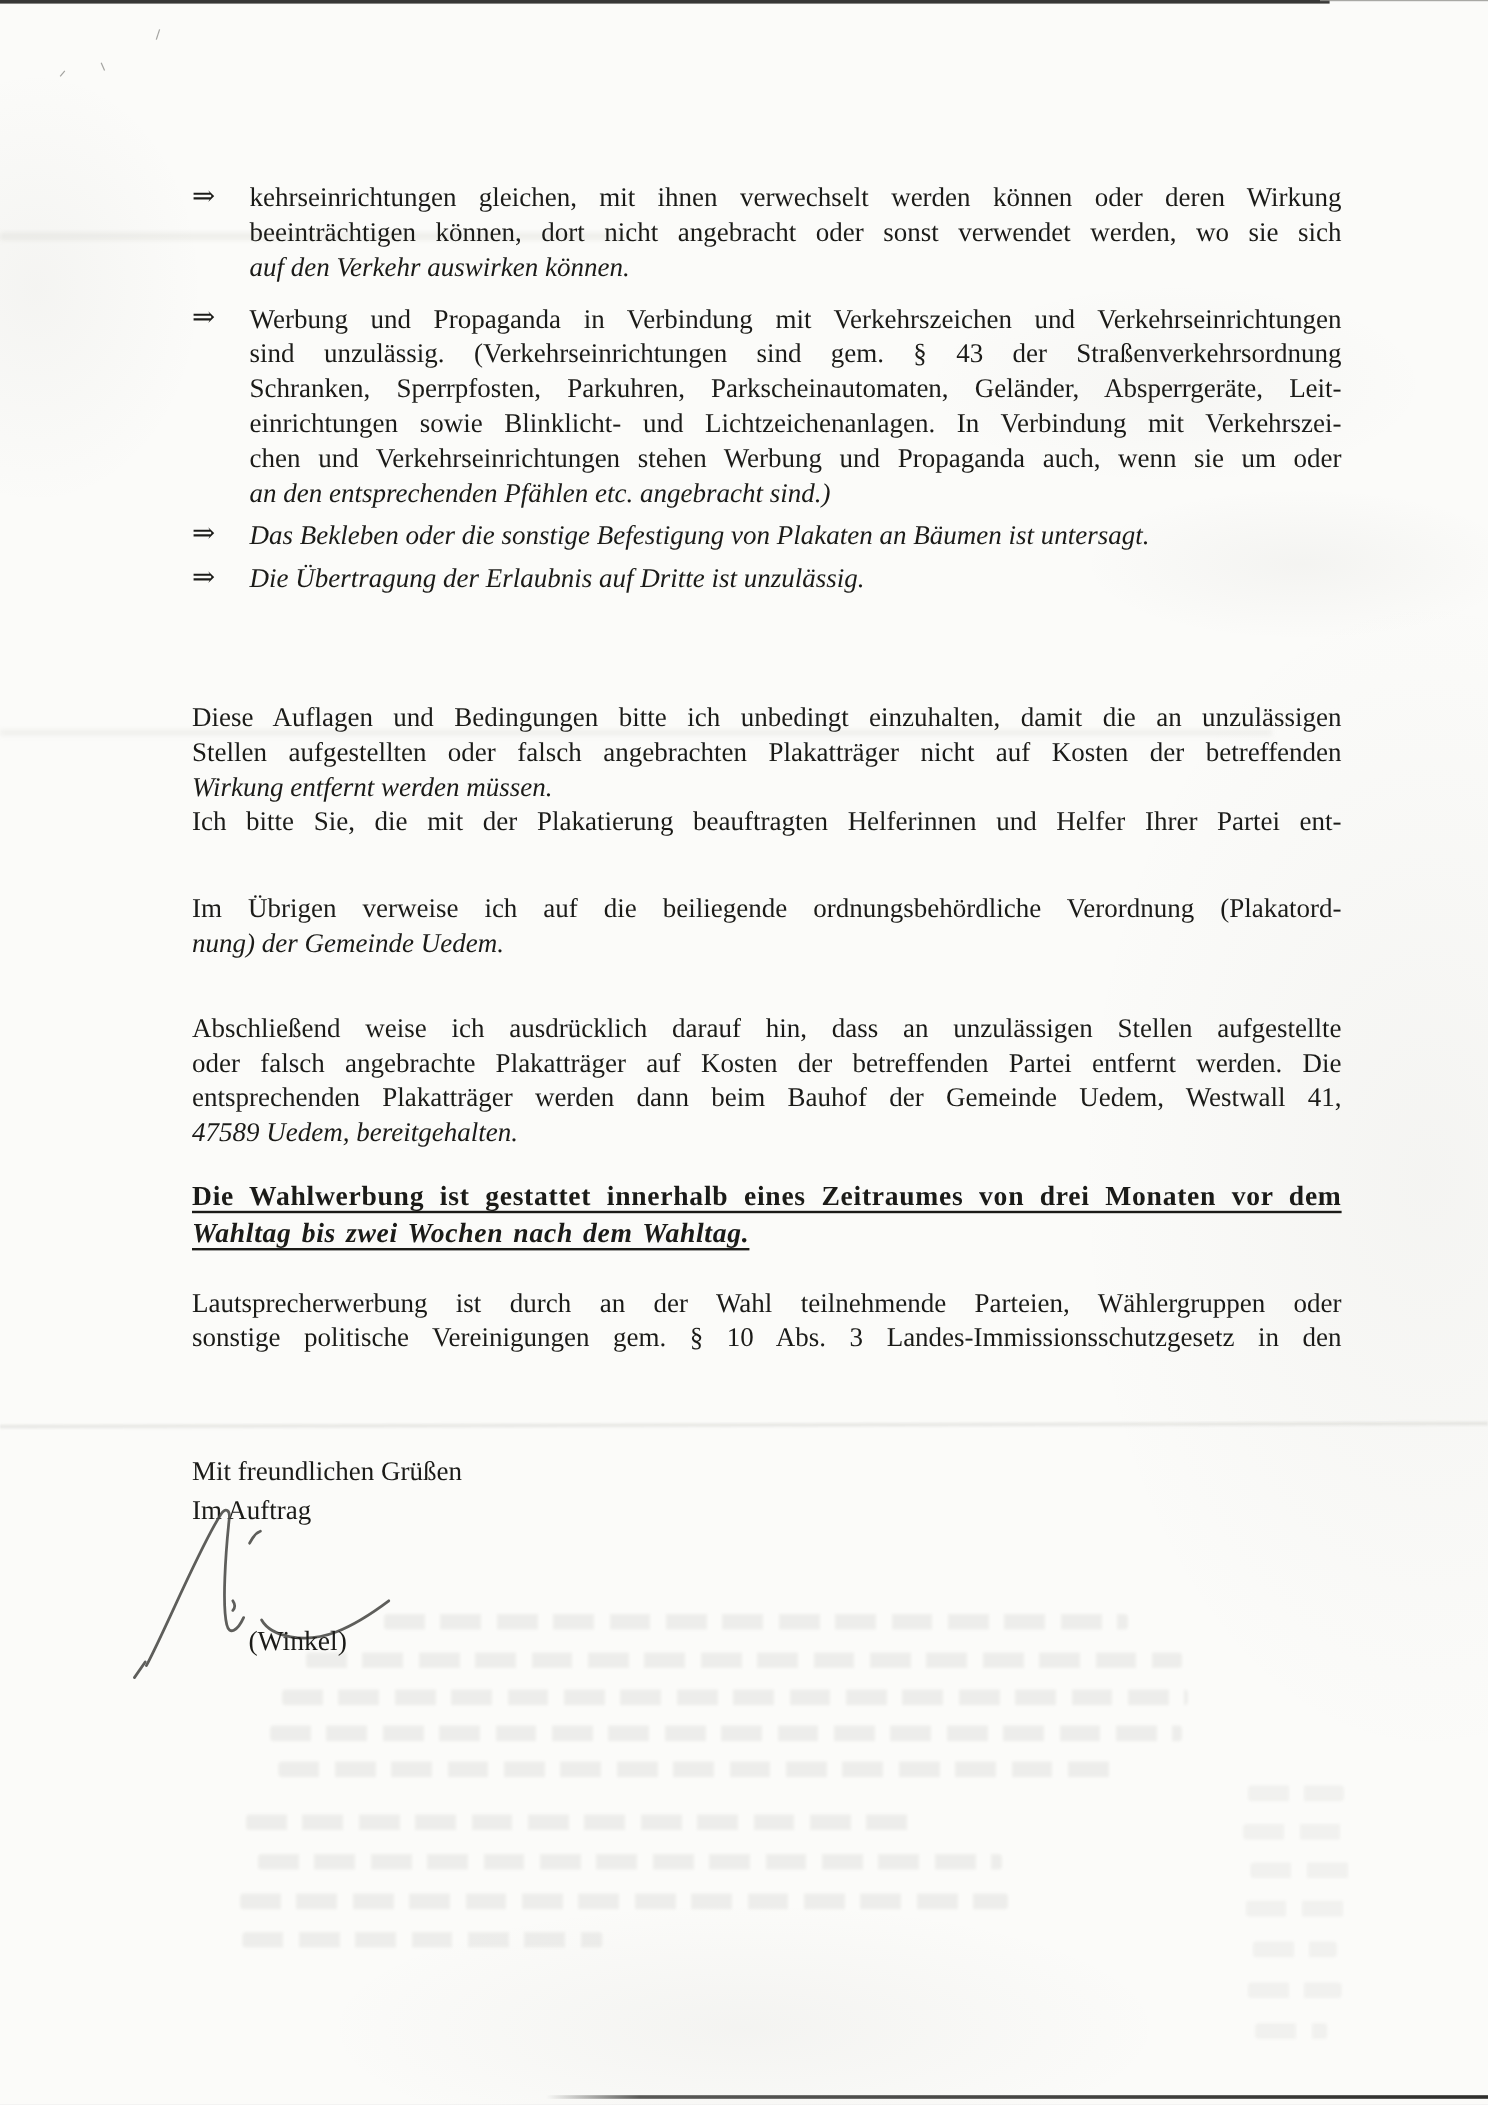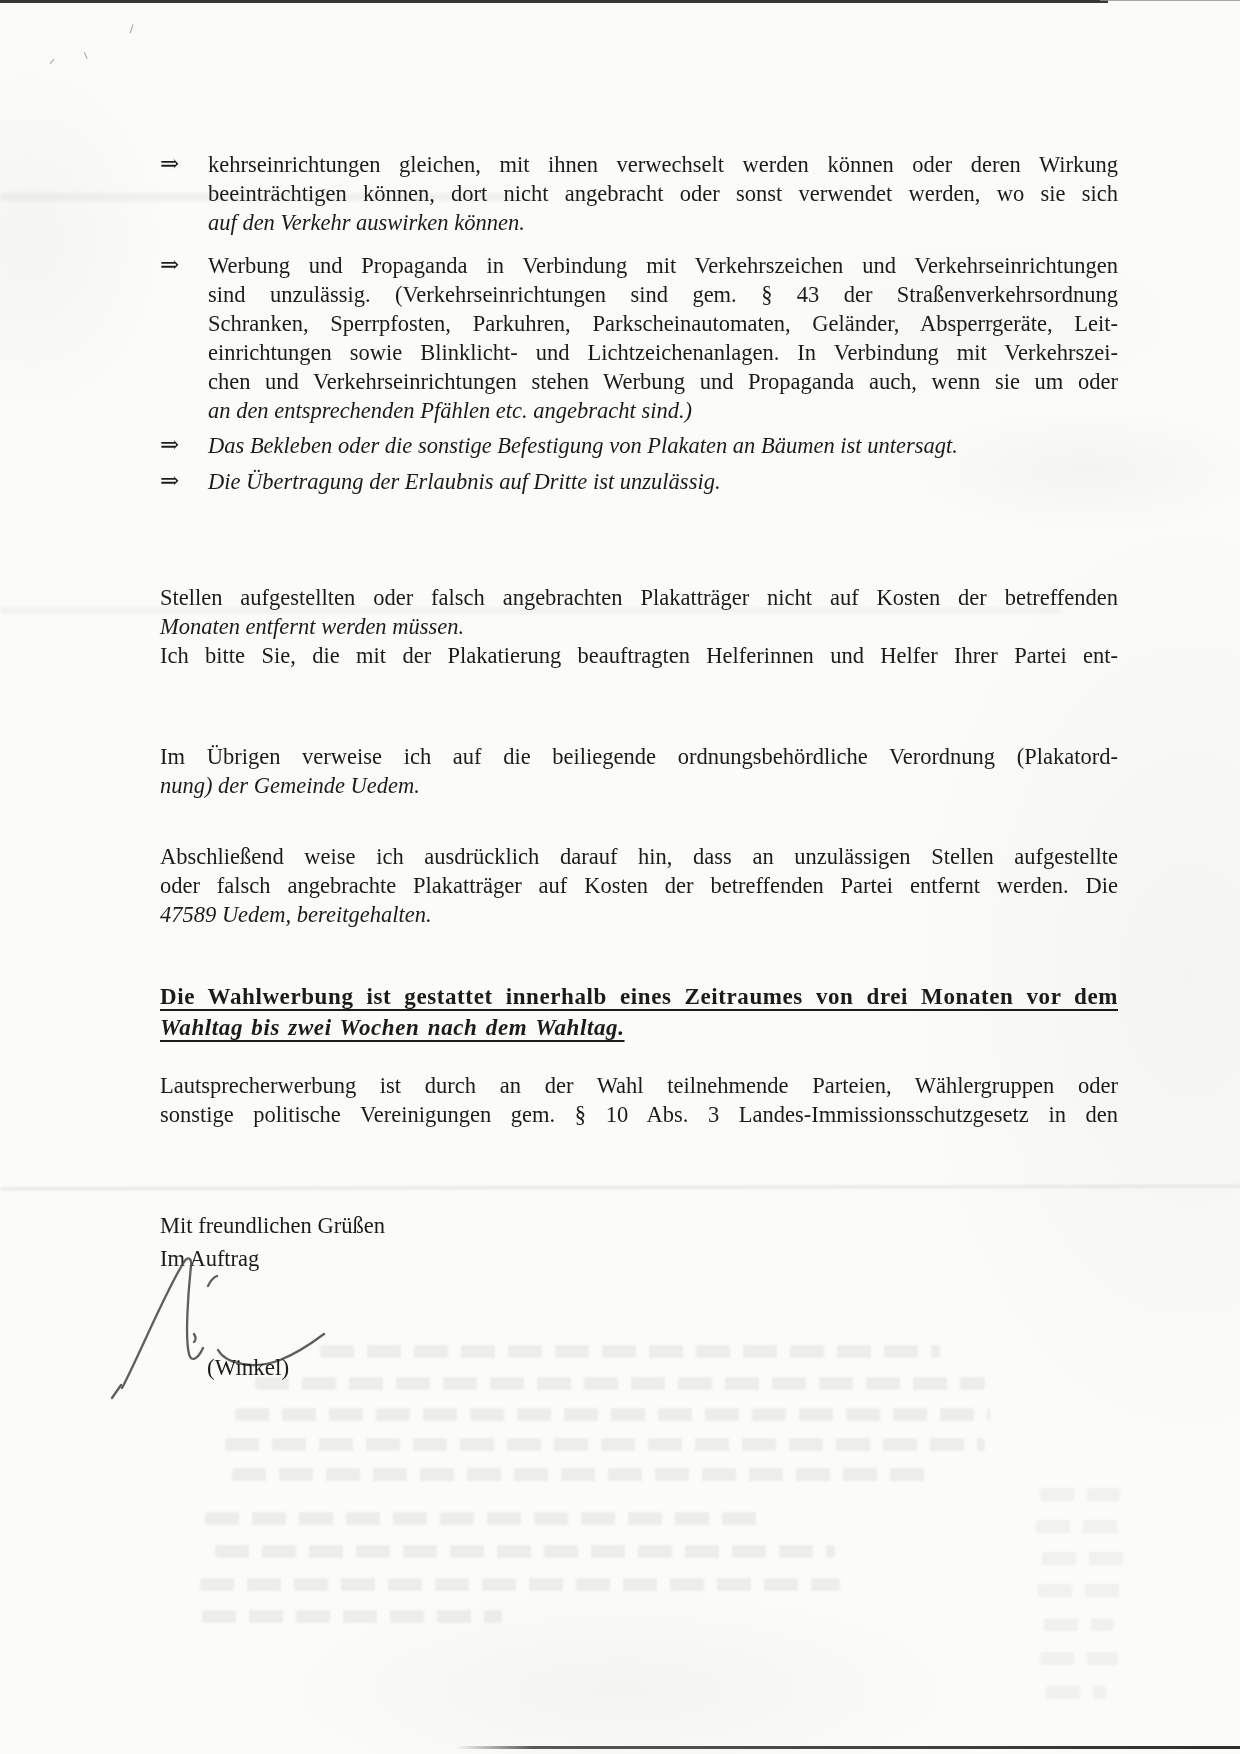--- a/index.html
+++ b/index.html
@@ -179,33 +179,35 @@
     </div>
     <div class="bullet">
       <span class="arrow">⇒</span>
       <div class="btxt">
           <div class="tline noj"><span>Die Übertragung der Erlaubnis auf Dritte ist unzulässig.</span></div>
         </div>
     </div>
   </section>
 
   <section class="para p-auflagen">
+      <div class="tline"><span>Diese Auflagen und Bedingungen bitte ich unbedingt einzuhalten, damit die an unzulässigen</span></div>
       <div class="tline"><span>Stellen aufgestellten oder falsch angebrachten Plakatträger nicht auf Kosten der betreffenden</span></div>
-      <div class="tline noj"><span>Monaten entfernt werden müssen.</span></div>
+      <div class="tline noj"><span>Wirkung entfernt werden müssen.</span></div>
       <div class="tline"><span>Ich bitte Sie, die mit der Plakatierung beauftragten Helferinnen und Helfer Ihrer Partei ent-</span></div>
     </section>
 
   <section class="para p-uebrigen">
       <div class="tline"><span>Im Übrigen verweise ich auf die beiliegende ordnungsbehördliche Verordnung (Plakatord-</span></div>
       <div class="tline noj"><span>nung) der Gemeinde Uedem.</span></div>
     </section>
 
   <section class="para p-abschliessend">
       <div class="tline"><span>Abschließend weise ich ausdrücklich darauf hin, dass an unzulässigen Stellen aufgestellte</span></div>
       <div class="tline"><span>oder falsch angebrachte Plakatträger auf Kosten der betreffenden Partei entfernt werden. Die</span></div>
+      <div class="tline"><span>entsprechenden Plakatträger werden dann beim Bauhof der Gemeinde Uedem, Westwall 41,</span></div>
       <div class="tline noj"><span>47589 Uedem, bereitgehalten.</span></div>
     </section>
 
   <section class="para heading">
       <div class="tline"><span>Die Wahlwerbung ist gestattet innerhalb eines Zeitraumes von drei Monaten vor dem</span></div>
       <div class="tline noj"><span>Wahltag bis zwei Wochen nach dem Wahltag.</span></div>
     </section>
 
   <section class="para p-lautsprecher">
       <div class="tline"><span>Lautsprecherwerbung ist durch an der Wahl teilnehmende Parteien, Wählergruppen oder</span></div>

